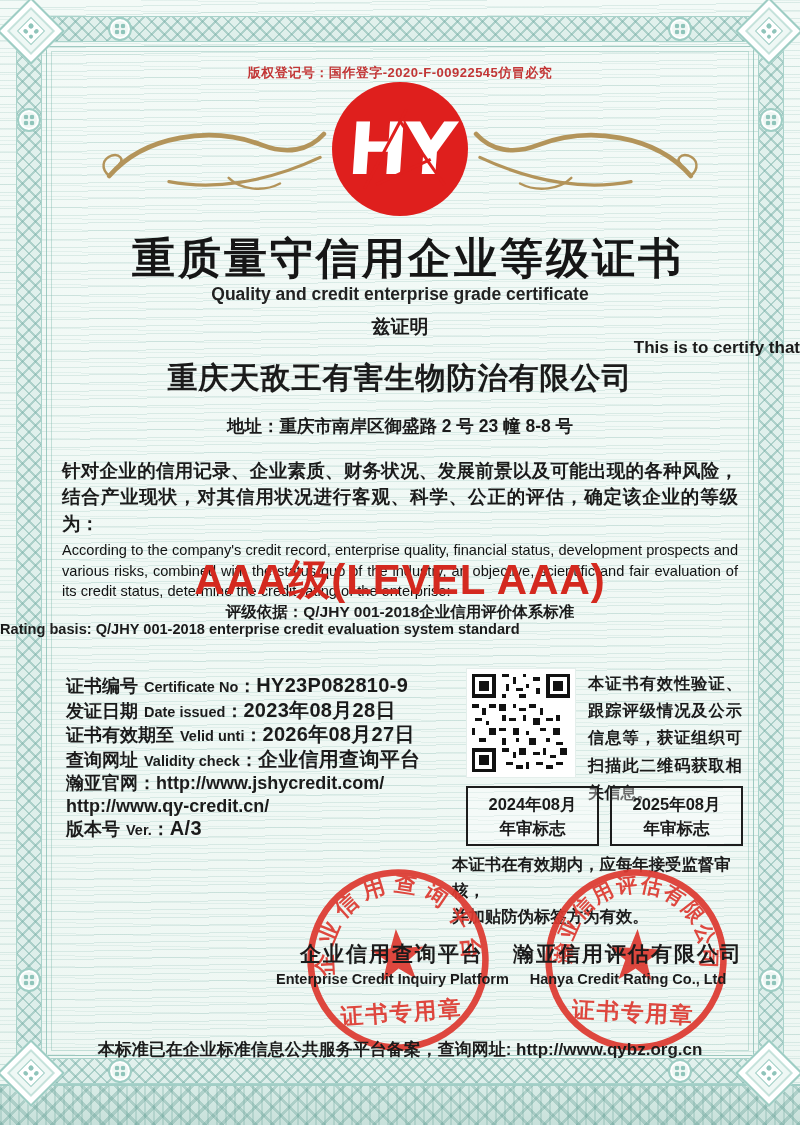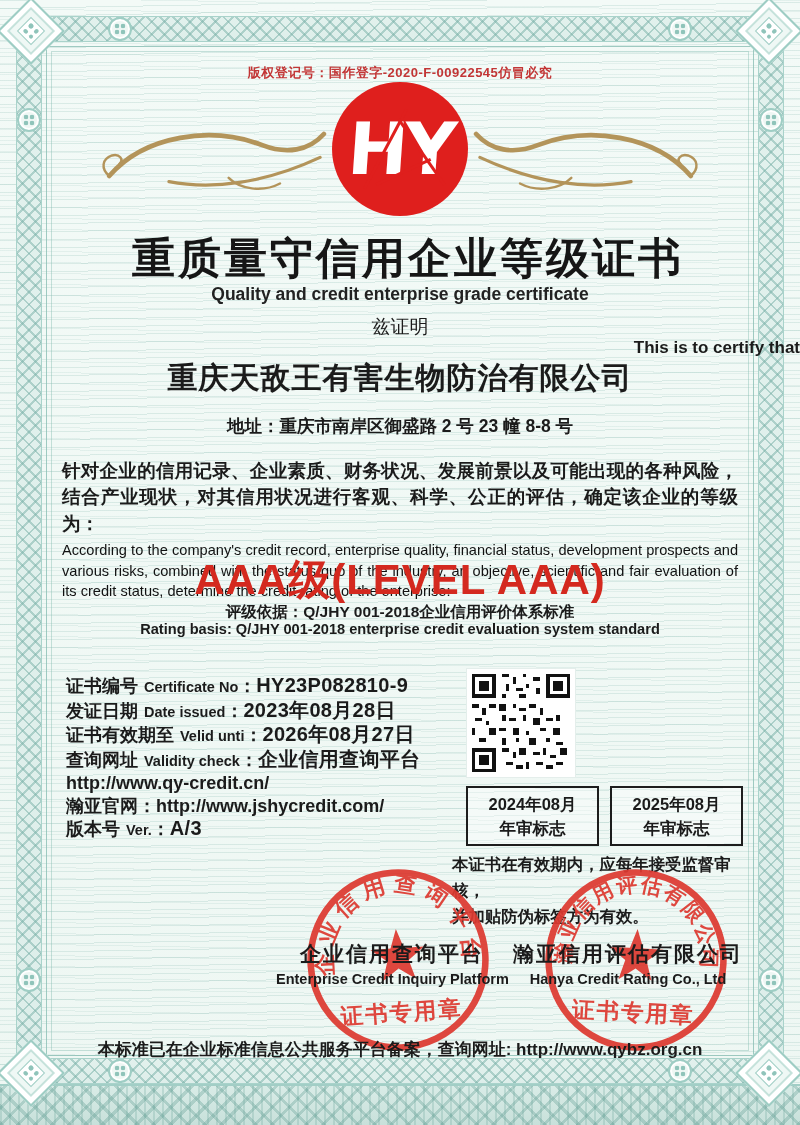--- a/index.html
+++ b/index.html
@@ -75,37 +75,37 @@
   .flourish { position:absolute; top:120px; width:252px; height:84px; }
   .flourish svg { width:100%; height:100%; }
   .flourish-left  { left:84px; }
   .flourish-right { left:464px; transform:scaleX(-1); }
 
   .title-cn { position:absolute; left:8px; top:230px; width:100%; text-align:center;
     font-size:43px; font-weight:900; letter-spacing:3px; color:#161616; }
   .title-en { position:absolute; left:0; top:284px; width:100%; text-align:center;
     font-size:17.5px; font-weight:600; color:#222; }
 
-  .certify-cn { position:absolute; left:0; top:314px; width:100%; text-align:center; font-size:19px; font-weight:400; }
+  .certify-cn { position:absolute; left:0; top:314px; width:100%; text-align:center; font-size:19px; font-weight:700; }
   .certify-en { position:absolute; left:0; top:338px; width:100%; text-align:right; font-size:17px; font-weight:600; }
 
   .company { position:absolute; left:0; top:358px; width:100%; text-align:center;
     font-size:30px; font-weight:900; letter-spacing:1px; }
   .credit-code { position:absolute; left:0; top:392px; width:100%; text-align:center; font-size:17.5px; font-weight:600; }
   .address     { position:absolute; left:0; top:414px; width:100%; text-align:center; font-size:17.5px; font-weight:600; }
 
   
   .para { position:absolute; left:62px; top:458px; width:676px; }
   .para-cn { font-size:18.5px; font-weight:700; line-height:1.42; text-align:justify; }
   .para-en { margin-top:3px; font-size:14.6px; font-weight:500; line-height:1.42; text-align:justify; color:#111; }
 
   .grade { position:absolute; left:0; top:552px; width:100%; text-align:center;
     color:#d4291f; font-size:42px; font-weight:900; letter-spacing:1px; }
   .basis-cn { position:absolute; left:0; top:602px; width:100%; text-align:center; font-size:15.5px; font-weight:700; }
-  .basis-en { position:absolute; left:0; top:621px; width:100%; text-align:center; font-size:14.6px; font-weight:600; }
+  .basis-en { position:absolute; left:0; top:621px; width:100%; font-size:14.6px; font-weight:600; }
 
   
   .details { position:absolute; left:66px; top:674px; width:390px; }
   .detail-row { display:flex; align-items:baseline; line-height:22.5px; white-space:nowrap; }
   .d-cn  { font-size:18px; font-weight:700; }
   .d-en  { font-size:14.5px; font-weight:600; margin-left:6px; }
   .d-sep { font-size:18px; font-weight:700; }
   .d-val { font-size:20px; font-weight:700; letter-spacing:.3px; }
   .detail-line { font-size:18px; font-weight:700; line-height:22.5px; white-space:nowrap; }
 
@@ -265,22 +265,22 @@
       <span class="d-en">Velid unti</span>
       <span class="d-sep">：</span>
       <span class="d-val">2026年08月27日</span>
     </div>
     <div class="detail-row">
       <span class="d-cn">查询网址</span>
       <span class="d-en">Validity check</span>
       <span class="d-sep">：</span>
       <span class="d-val">企业信用查询平台</span>
     </div>
+    <div class="detail-line">瀚亚官网：http://www.jshycredit.com/</div>
     <div class="detail-line">http://www.qy-credit.cn/</div>
-    <div class="detail-line">瀚亚官网：http://www.jshycredit.com/</div>
     <div class="detail-row">
       <span class="d-cn">版本号</span>
       <span class="d-en">Ver.</span>
       <span class="d-sep">：</span>
       <span class="d-val">A/3</span>
     </div>
   </div>
 
   <div class="qr-box">
     <svg viewBox="0 0 29 29" shape-rendering="crispEdges">
@@ -347,20 +347,21 @@
         <rect x="26" y="22" width="2" height="2"></rect>
           <rect x="10" y="26" width="2" height="1"></rect>
           <rect x="13" y="27" width="2" height="1"></rect>
         <rect x="16" y="26" width="1" height="2"></rect>
           <rect x="19" y="26" width="2" height="1"></rect>
           <rect x="22" y="27" width="2" height="1"></rect>
         <rect x="25" y="26" width="2" height="1"></rect>
       </g>
     </svg>
   </div>
+  <div class="qr-note">本证书有效性验证、跟踪评级情况及公示信息等，获证组织可扫描此二维码获取相关信息。</div>
 
   <div class="badges">
     <div class="badge">
       <div class="badge-date">2024年08月</div>
       <div class="badge-label">年审标志</div>
     </div>
     <div class="badge">
       <div class="badge-date">2025年08月</div>
       <div class="badge-label">年审标志</div>
     </div>

